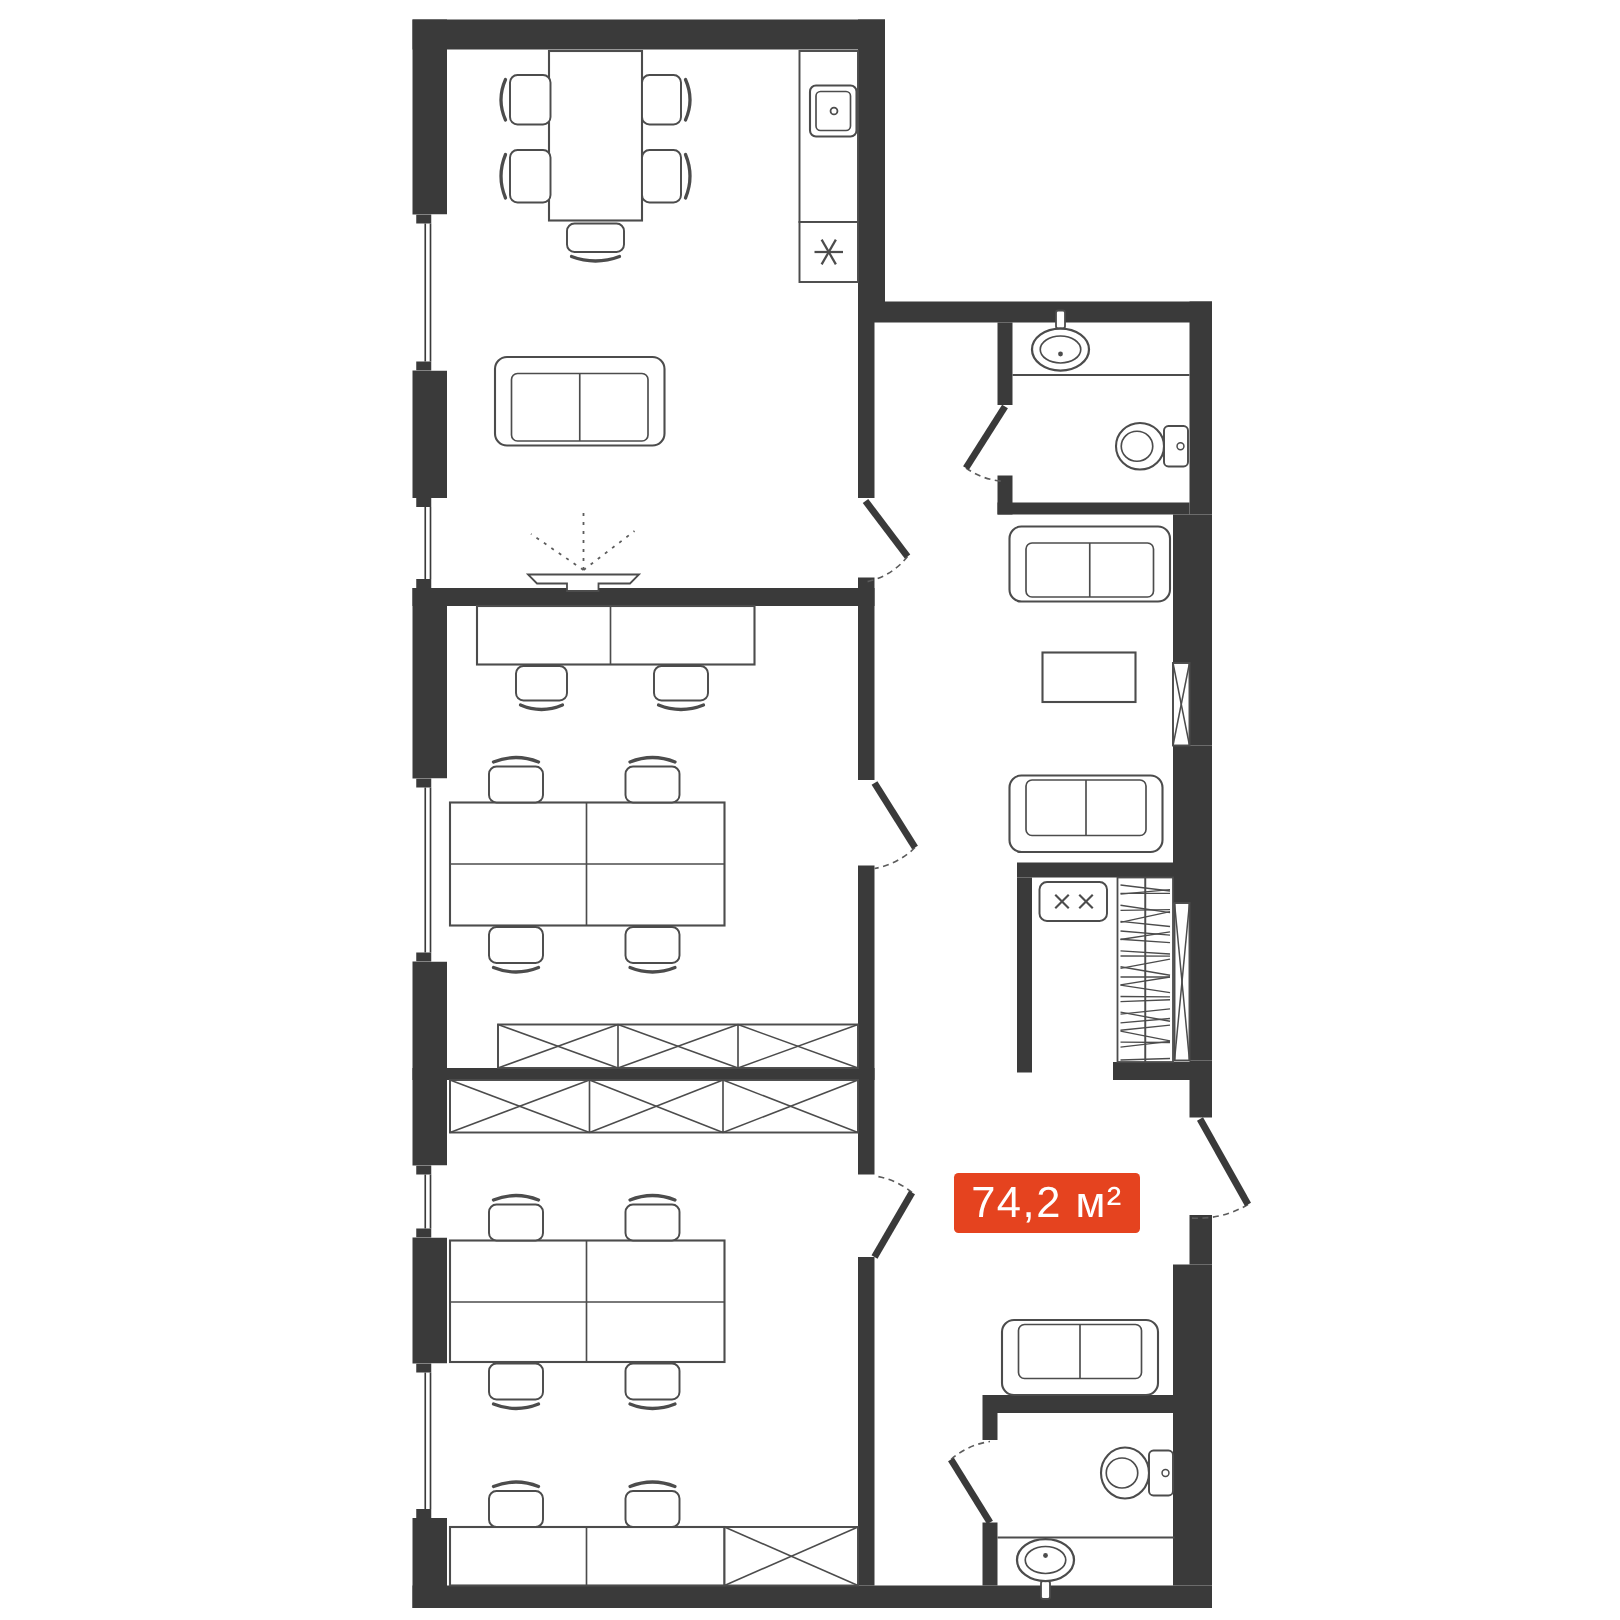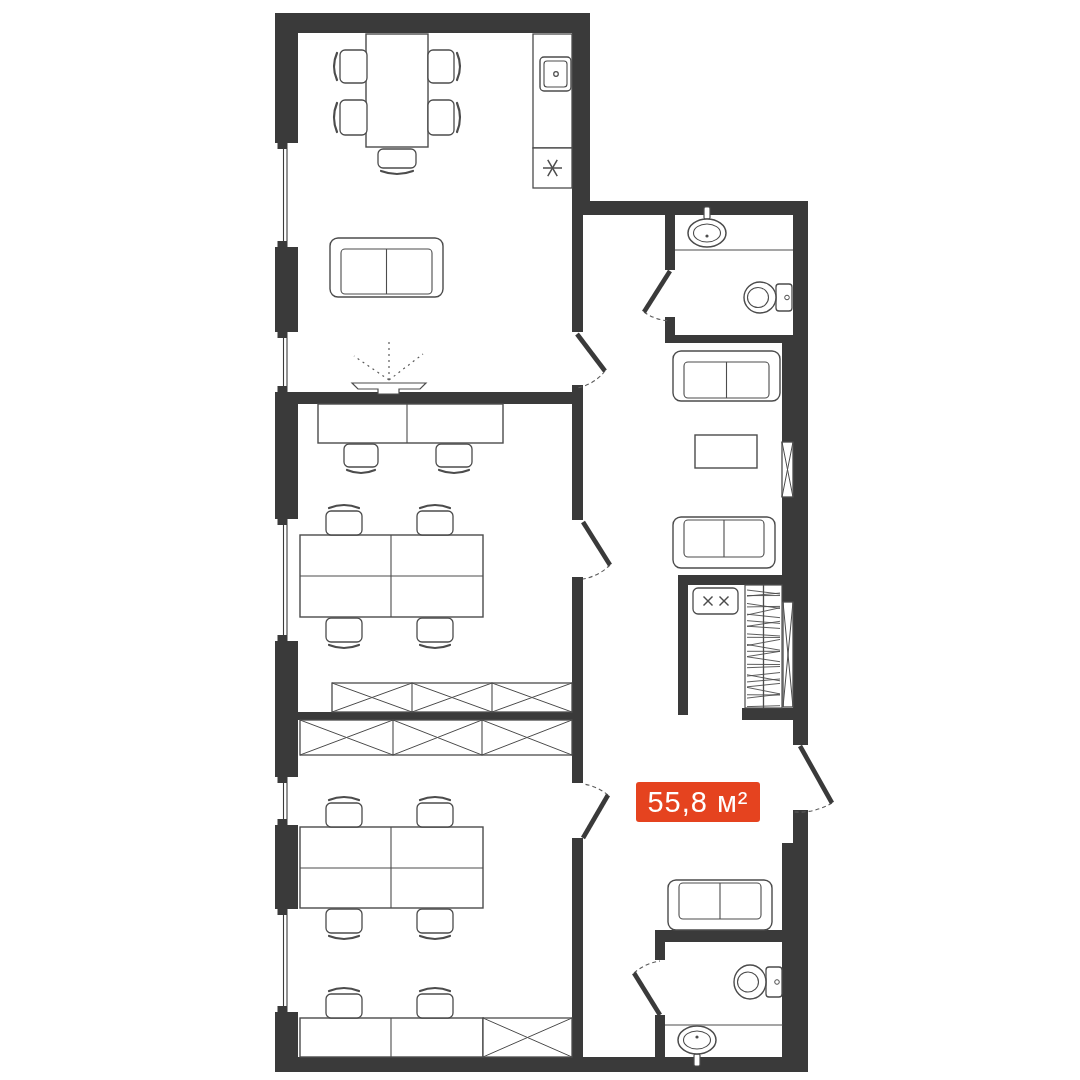--- a/index.html
+++ b/index.html
@@ -355,15 +355,15 @@
         </g>
         <g>
           <rect x="766" y="967" width="16" height="30" fill="#fff" stroke="#4c4c4c" stroke-width="1.3" rx="3"></rect>
           <ellipse cx="750" cy="982" rx="16" ry="17" fill="#fff" stroke="#4c4c4c" stroke-width="1.4"></ellipse>
           <ellipse cx="748" cy="982" rx="10.5" ry="10" fill="#fff" stroke="#4c4c4c" stroke-width="1.1"></ellipse>
           <circle cx="777" cy="982" r="2.3" fill="none" stroke="#4c4c4c" stroke-width="1"></circle>
         </g>
       </g>
     </svg>
   <div class="area-badge" style="background: rgb(229, 67, 31); color: rgb(255, 255, 255);">
-    <span>55,8 м²</span>
+    <span>74,2 м²</span>
   </div>
 </div>
 
 </body></html>

